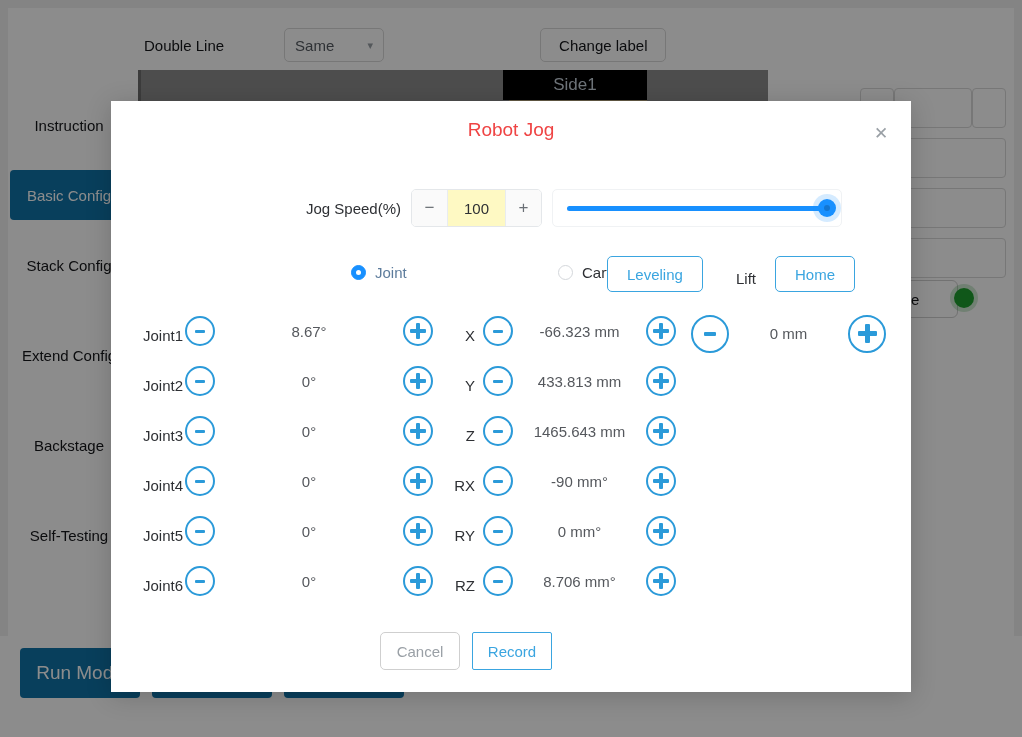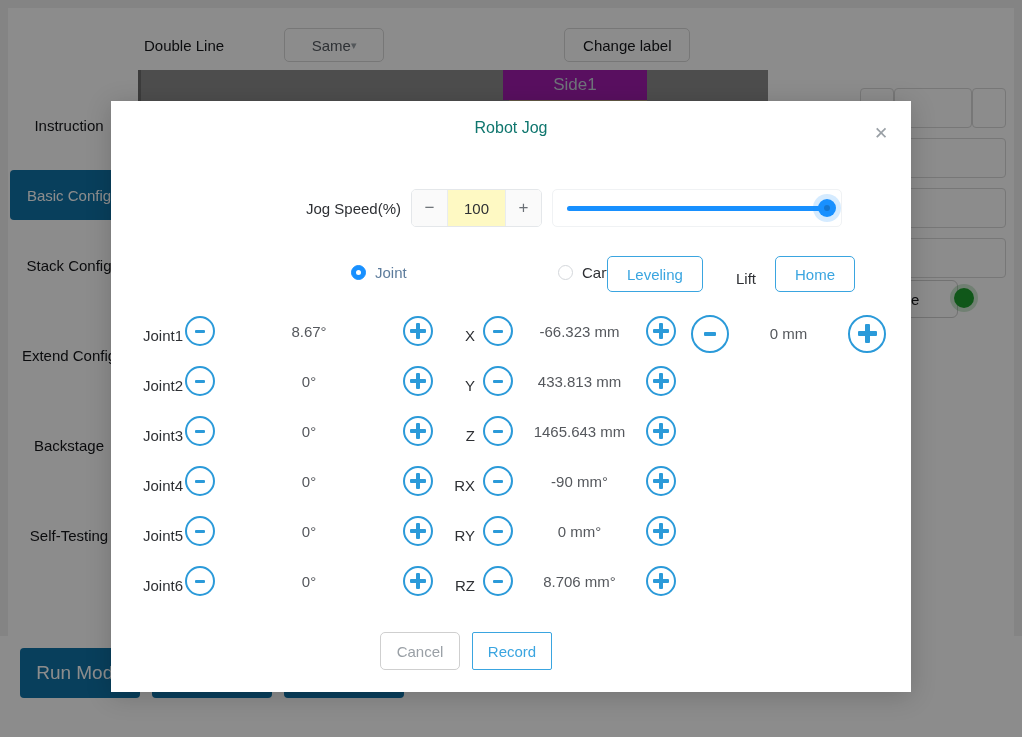--- a/index.html
+++ b/index.html
@@ -53,21 +53,21 @@
 
   .bg-toprow {
     position: absolute; left: 14px; top: 20px;
     display: flex; align-items: center; gap: 60px;
     width: 100%;
   }
   .bg-label { font-size: 15px; color: #15161a; }
   .bg-select {
     width: 100px; height: 34px;
     border: 1px solid #d9d9d9; border-radius: 5px;
-    display: flex; align-items: center; justify-content: center;
+    display: flex; align-items: center; justify-content: space-between;
     padding: 0 10px;
     font-size: 15px; color: #555a61;
     background: #fff;
   }
   .chev { font-size: 11px; color: #9aa0a6; }
   .bg-btn-outline {
     height: 34px; padding: 0 18px;
     border: 1px solid #d9d9d9; border-radius: 5px;
     display: flex; align-items: center; justify-content: center;
     font-size: 15px; color: #15161a; background: #fff;
@@ -78,21 +78,21 @@
     position: absolute;
     left: 8px; top: 62px;
     width: 630px; height: 540px;
     background: #8d8d8d;
     border-left: 3px solid #6e6e6e;
   }
   .bg-viewport-tab {
     position: absolute;
     left: 362px; top: 0px;
     width: 144px; height: 30px;
-    background: #a21caf;
+    background: #000000;
     color: #c9d3dd;
     font-size: 17px;
     display: flex; align-items: center; justify-content: center;
   }
   .bg-viewport-strip {
     position: absolute;
     left: 368px; top: 30px;
     width: 138px; height: 8px;
     background: #b5a37e;
   }
@@ -147,21 +147,21 @@
     position: absolute;
     left: 111px; top: 101px;
     width: 800px; height: 591px;
     background: #ffffff;
     z-index: 100;
     box-shadow: 0 4px 24px rgba(0,0,0,0.18);
   }
   .modal-title {
     position: absolute; top: 18px; left: 0; right: 0;
     text-align: center;
-    font-size: 16px; color: #0f766e;
+    font-size: 19px; color: #ef4444;
   }
   .modal-close {
     position: absolute; top: 22px; right: 20px;
     width: 20px; height: 20px;
     display: flex; align-items: center; justify-content: center;
     font-size: 17px; color: #9aa0a6;
     cursor: pointer;
     line-height: 1;
   }
 
@@ -363,21 +363,21 @@
     </div>
   </div>
 
   <div class="bg-main">
     <div class="bg-toprow">
       <span class="bg-label">Double Line</span>
       <div class="bg-select">
         <span>Same</span>
         <span class="chev">▾</span>
       </div>
-      <div class="bg-btn-outline" style="margin-left:120px">
+      <div class="bg-btn-outline" style="margin-left:96px">
         <span>Change label</span>
       </div>
     </div>
 
     <div class="bg-viewport">
       <div class="bg-viewport-tab">
         <span>Side1</span>
       </div>
       <div class="bg-viewport-strip"></div>
     </div>

